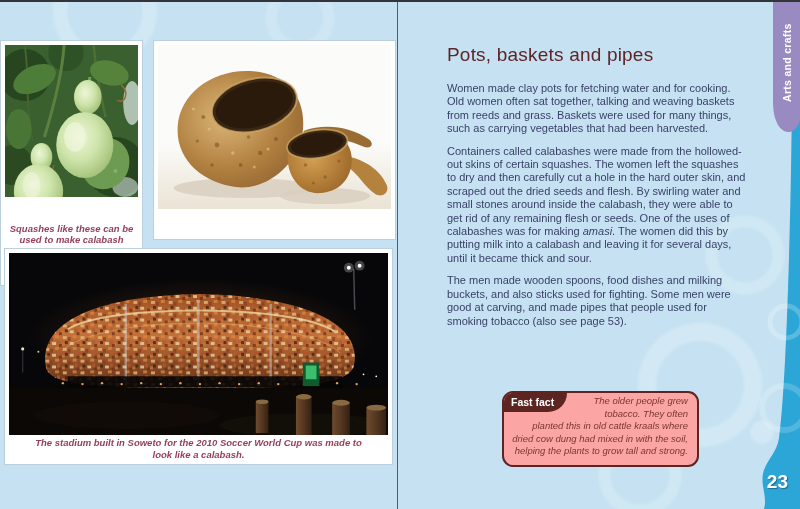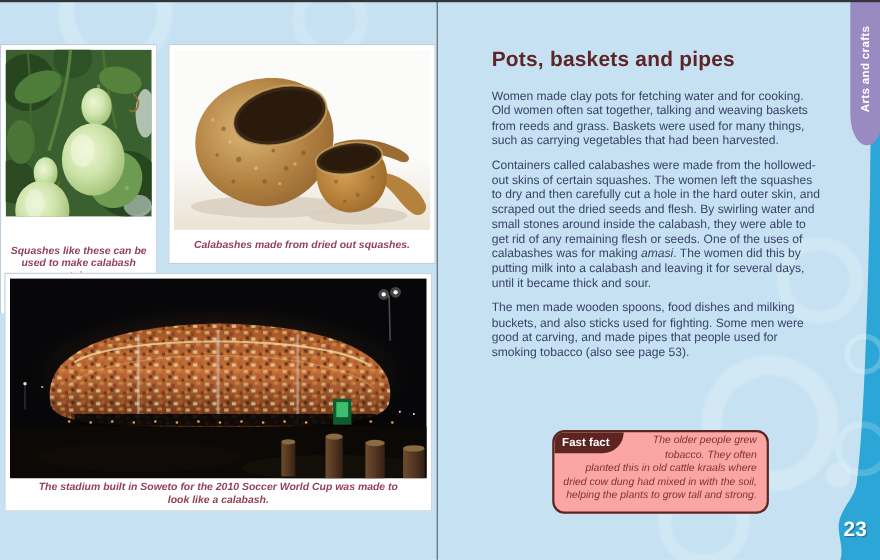--- a/index.html
+++ b/index.html
@@ -32,21 +32,21 @@
   .card-1 .photo { height:152px; }
   .card-2 .photo { height:164px; }
   .card-3 .photo { height:186px; }
   .caption { flex:1; display:flex; align-items:center; justify-content:center;
              font-style:italic; font-weight:bold; font-size:9.5px; line-height:11.5px;
              color:#943f5a; text-align:center; padding-top:2px; }
   .card-3 .caption span { display:block; max-width:330px; }
 
   
   .page-right { position:absolute; left:398px; top:0; width:402px; height:509px; }
-  .page-title { position:absolute; left:49px; top:44px; font-size:19px; font-weight:bold; color:#5e2528; letter-spacing:.2px; }
+  .page-title { position:absolute; left:49px; top:44px; font-size:19px; font-weight:normal; color:#5e2528; letter-spacing:.2px; }
   .body-copy  { position:absolute; left:49px; top:82px; width:302px; color:#3a4168; font-size:11px; line-height:13.4px; }
   .body-copy p { margin-bottom:9px; }
   .body-copy em { font-style:italic; }
 
   
   .fastfact { position:absolute; left:104px; top:391px; width:197px; min-height:66px;
               background:#fca5a5; border:2px solid #5c2521; border-radius:11px;
               padding:2px 9px 7px 7px; overflow:hidden; }
   .fastfact-tab { float:left; background:#5c2521; color:#fff; font-weight:bold; font-size:10.5px;
                   padding:3px 13px 4px 7px; margin:-2px 7px 1px -7px;
@@ -169,23 +169,20 @@
             <circle cx="150" cy="120" r="1.8"></circle>
               <circle cx="170" cy="132" r="1.8"></circle>
               <circle cx="184" cy="116" r="1.6"></circle>
             <circle cx="158" cy="138" r="1.5"></circle>
           </g>
           <ellipse cx="162" cy="99" rx="31" ry="14" fill="#3c2714" transform="rotate(-8 162 99)"></ellipse>
           <ellipse cx="162" cy="99" rx="27" ry="11" fill="#2a1a0c" transform="rotate(-8 162 99)"></ellipse>
           <ellipse cx="162" cy="99" rx="31" ry="14" fill="none" stroke="#c9a664" stroke-width="1.8" opacity=".8" transform="rotate(-8 162 99)"></ellipse>
         </svg>
       </div>
-      <figcaption class="caption">
-        <span>Calabashes made from dried out squashes.</span>
-      </figcaption>
     </figure>
 
     <figure class="card card-3">
       <div class="photo">
         <svg viewBox="0 0 387 186" preserveAspectRatio="none">
           <defs>
             <linearGradient id="stadG" x1="0" y1="0" x2="0" y2="1">
               <stop offset="0%" stop-color="#9c5226"></stop>
                 <stop offset="45%" stop-color="#c4703a"></stop>
                 <stop offset="100%" stop-color="#5a2c16"></stop>

